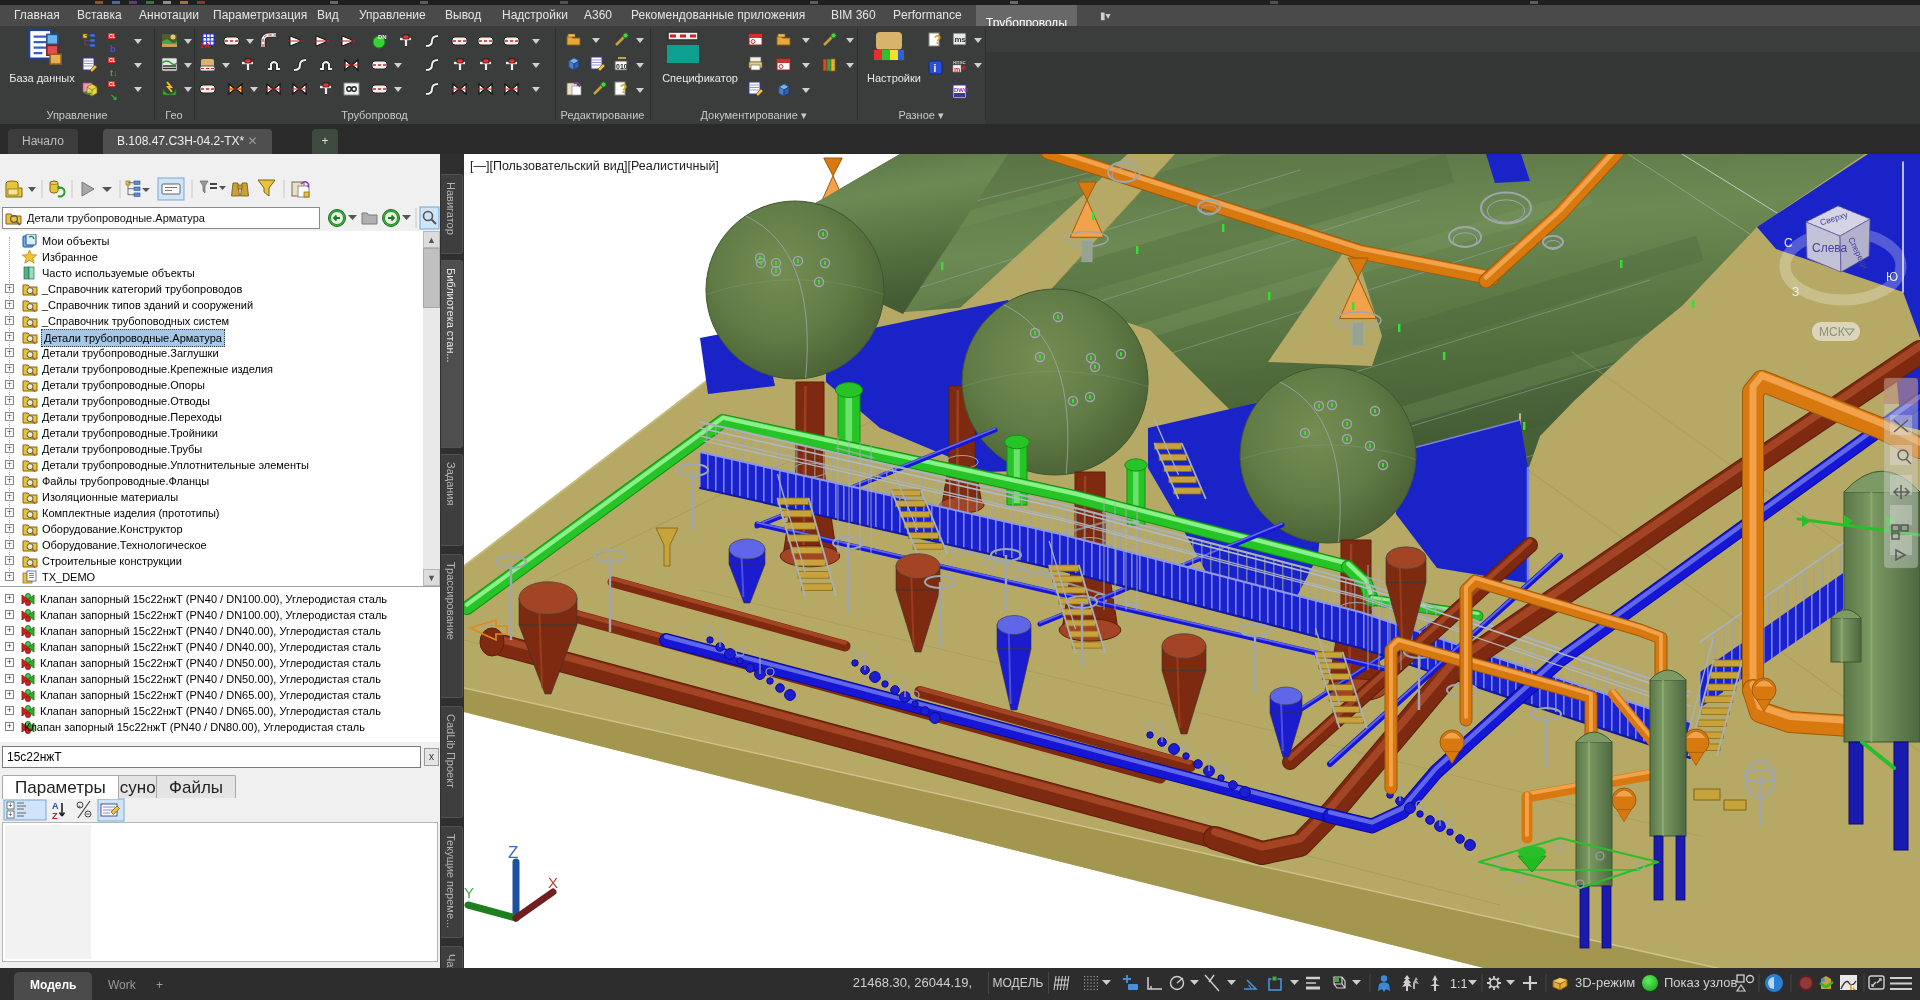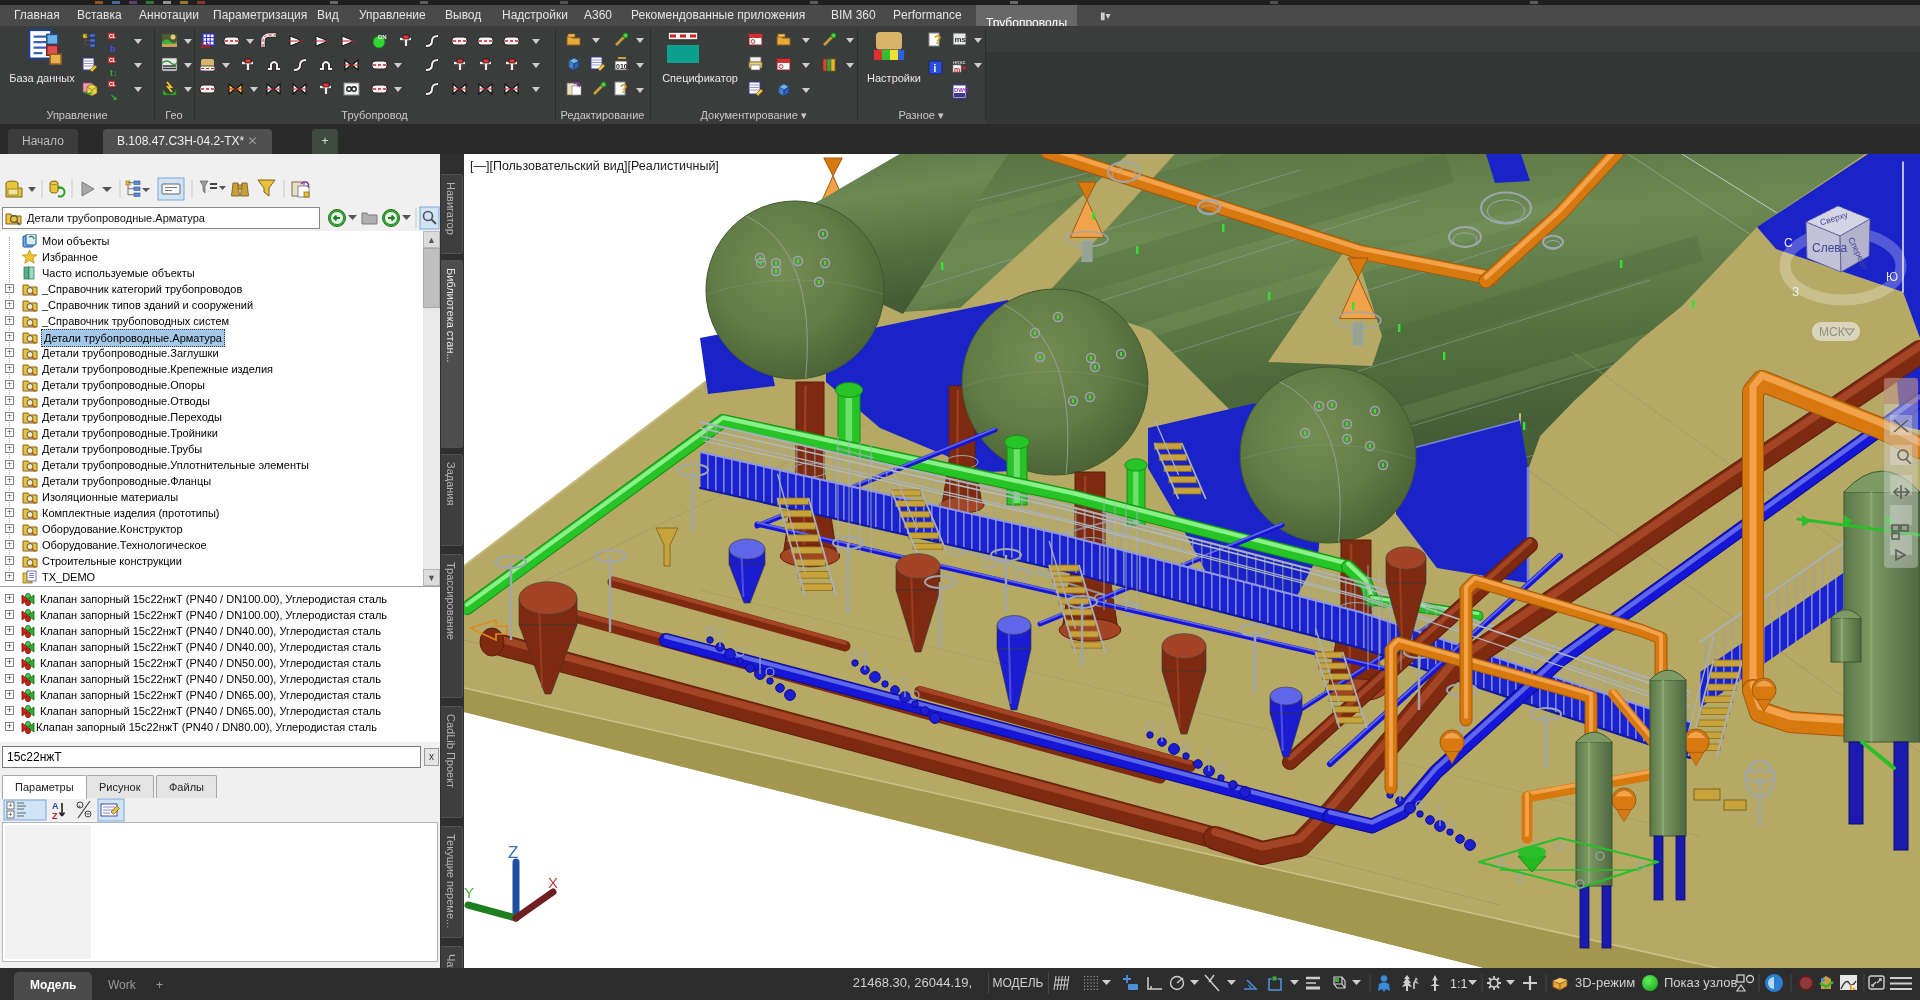--- a/index.html
+++ b/index.html
@@ -20,21 +20,21 @@
 #lpanel{left:0;top:154px;width:440px;height:814px;background:#f0f0f0;}
 #lptitle{left:0;top:0;width:440px;height:23px;background:#4f4f50;color:#e8e8e8;font-size:13px;line-height:23px;}
 #combo{left:2px;top:53px;width:318px;height:22px;background:#fff;border:1px solid #8a8a8a;font-size:11px;line-height:20px;color:#111;}
 #tree{left:0;top:77px;width:501px;height:355px;background:#fff;overflow:hidden;}
 .trow{position:absolute;left:0;width:423px;height:16px;font-size:11px;line-height:16px;color:#000;white-space:nowrap;}
 .psq{position:absolute;left:5px;top:3px;width:9px;height:9px;border:1px solid #848484;background:#fff;font-size:9px;line-height:7px;text-align:center;color:#333;}
 #vscroll{left:423px;top:77px;width:17px;height:355px;background:#e9e9e9;}
 #vlist{left:0;top:432px;width:440px;height:156px;background:#fff;border-top:1px solid #a0a0a0;}
 #searchrow{left:0;top:588px;width:408px;height:30px;background:#f0f0f0;}
 #ptabs{left:0;top:618px;width:440px;height:26px;background:#f0f0f0;}
-.ptab{position:absolute;top:3px;height:23px;line-height:23px;font-size:11px;color:#222;background:#e4e4e4;border:1px solid #a8a8a8;border-bottom:none;padding:0 12px;border-radius:2px 2px 0 0;}
+.ptab{position:absolute;top:3px;height:23px;line-height:23px;font-size:17px;color:#222;background:#e4e4e4;border:1px solid #a8a8a8;border-bottom:none;padding:0 12px;border-radius:2px 2px 0 0;}
 .ptab.act{background:#fff;height:24px;z-index:2;}
 #parea{left:2px;top:668px;width:436px;height:140px;background:#fff;border:1px solid #b5b5b5;}
 #sidebar{left:440px;top:154px;width:24px;height:814px;background:#2f2f2f;}
 .stab{position:absolute;left:1px;width:22px;background:#3e3e3e;border:1px solid #525252;border-left:none;border-radius:0 3px 3px 0;color:#b4b4b4;font-size:11px;}
 .stab span{position:absolute;left:4px;top:7px;writing-mode:vertical-rl;white-space:nowrap;}
 .stab.act{background:#4e4e4e;color:#e6e6e6;}
 #vp{left:464px;top:154px;width:1456px;height:816px;background:#ffffff;}
 #vplabel{left:470px;top:159px;font-size:12.5px;color:#1a1a1a;z-index:5;}
 #bottombar{left:0;top:968px;width:1920px;height:32px;background:#2d2d2e;}
 .btab{position:absolute;top:4px;height:28px;line-height:26px;font-size:12px;color:#9a9a9a;padding:0 16px;}
@@ -702,21 +702,21 @@
           </svg>
           <span style="position:absolute;left:42px;top:0">Детали трубопроводные.Уплотнительные элементы</span>
         </div>
         <div class="trow" style="top:242px">
           <div class="psq">+</div>
           <svg style="position:absolute;left:22px;top:1px" width="16" height="14" viewBox="0 0 16 14">
             <path d="M1 3 L6 3 L7.5 5 L15 5 L15 13 L1 13 Z" fill="#e8c43a" stroke="#8a5f1a"></path>
             <circle cx="8" cy="8.6" r="3" fill="#fdfdfd" fill-opacity="0.7" stroke="#555" stroke-width="1"></circle>
             <line x1="10.2" y1="10.8" x2="13" y2="13.5" stroke="#b06010" stroke-width="1.6"></line>
           </svg>
-          <span style="position:absolute;left:42px;top:0">Детали трубопроводные.Фланцы</span>
+          <span style="position:absolute;left:42px;top:0">Файлы трубопроводные.Фланцы</span>
         </div>
         <div class="trow" style="top:258px">
           <div class="psq">+</div>
           <svg style="position:absolute;left:22px;top:1px" width="16" height="14" viewBox="0 0 16 14">
             <path d="M1 3 L6 3 L7.5 5 L15 5 L15 13 L1 13 Z" fill="#e8c43a" stroke="#8a5f1a"></path>
             <circle cx="8" cy="8.6" r="3" fill="#fdfdfd" fill-opacity="0.7" stroke="#555" stroke-width="1"></circle>
             <line x1="10.2" y1="10.8" x2="13" y2="13.5" stroke="#b06010" stroke-width="1.6"></line>
           </svg>
           <span style="position:absolute;left:42px;top:0">Изоляционные материалы</span>
         </div>
@@ -854,21 +854,21 @@
           <span style="position:absolute;left:40px;top:0">Клапан запорный 15с22нжТ (PN40 / DN65.00), Углеродистая сталь</span>
         </div>
         <div class="trow" style="top:132px">
           <div class="psq">+</div>
           <svg style="position:absolute;left:20px;top:1px" width="16" height="15" viewBox="0 0 16 15">
             <path d="M2 3 L8 7.5 L2 12 Z" fill="#d02020" stroke="#7a0a0a" stroke-width="0.8"></path>
             <path d="M14 3 L8 7.5 L14 12 Z" fill="#2ab02a" stroke="#0a6a0a" stroke-width="0.8"></path>
             <circle cx="8" cy="4" r="2.6" fill="#45c445" stroke="#0a6a0a" stroke-width="0.7"></circle>
             <circle cx="8" cy="11" r="2.6" fill="#d02020" stroke="#7a0a0a" stroke-width="0.7"></circle>
           </svg>
-          <span style="position:absolute;left:36px;top:0">Клапан запорный 15с22нжТ (PN40 / DN80.00), Углеродистая сталь</span>
+          <span style="position:absolute;left:24px;top:0">Клапан запорный 15с22нжТ (PN40 / DN80.00), Углеродистая сталь</span>
         </div>
       </div>
       <div class="abs" id="searchrow">
         <div style="position:absolute;left:2px;top:4px;width:419px;height:22px;background:#fff;border:1px solid #7a7a7a;font-size:12px;line-height:20px;padding-left:4px">15с22нжТ</div>
         <div style="position:absolute;left:424px;top:6px;width:15px;height:18px;background:#e4e4e4;border:1px solid #9a9a9a;font-size:10px;text-align:center;line-height:16px;color:#333">x</div>
       </div>
       <div class="abs" id="ptabs">
         <div class="ptab act" style="left:2px">Параметры</div>
         <div class="ptab" style="left:86px">Рисунок</div>
         <div class="ptab" style="left:156px">Файлы</div>

